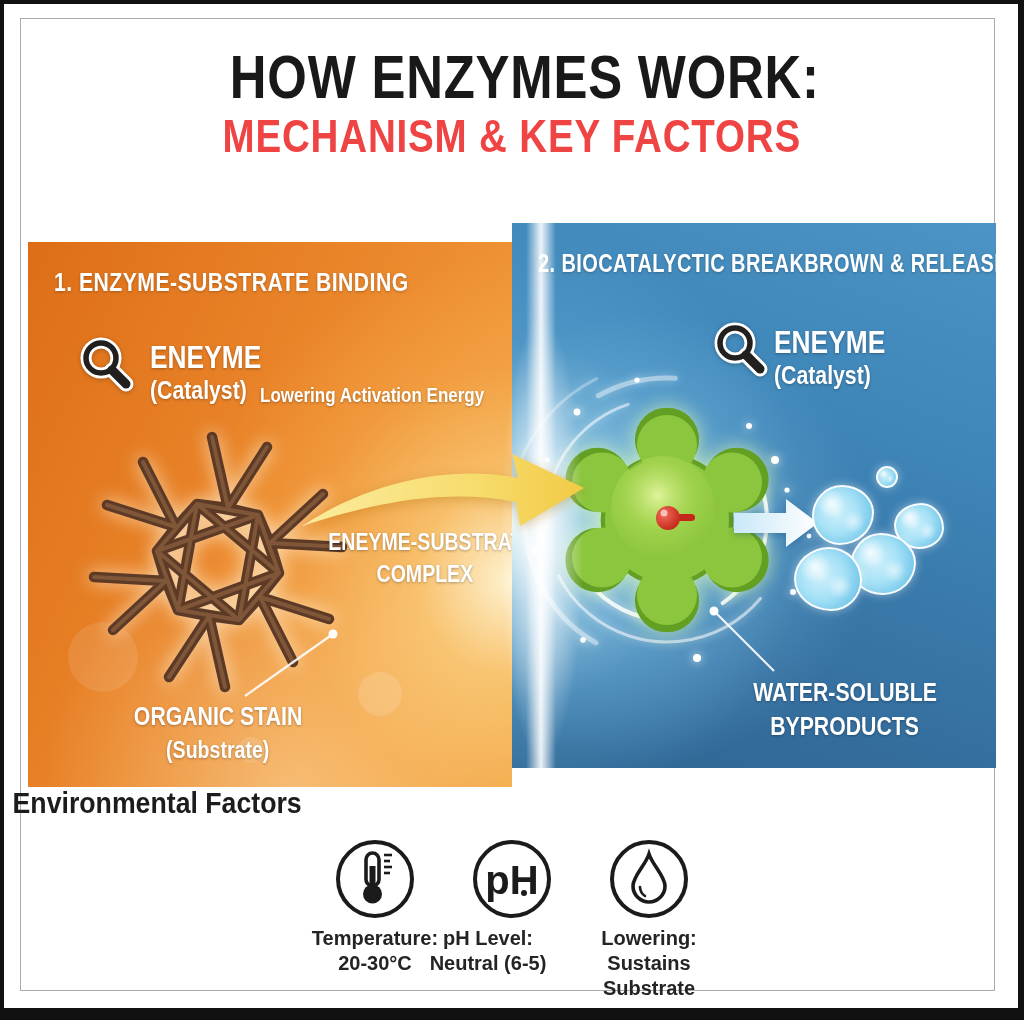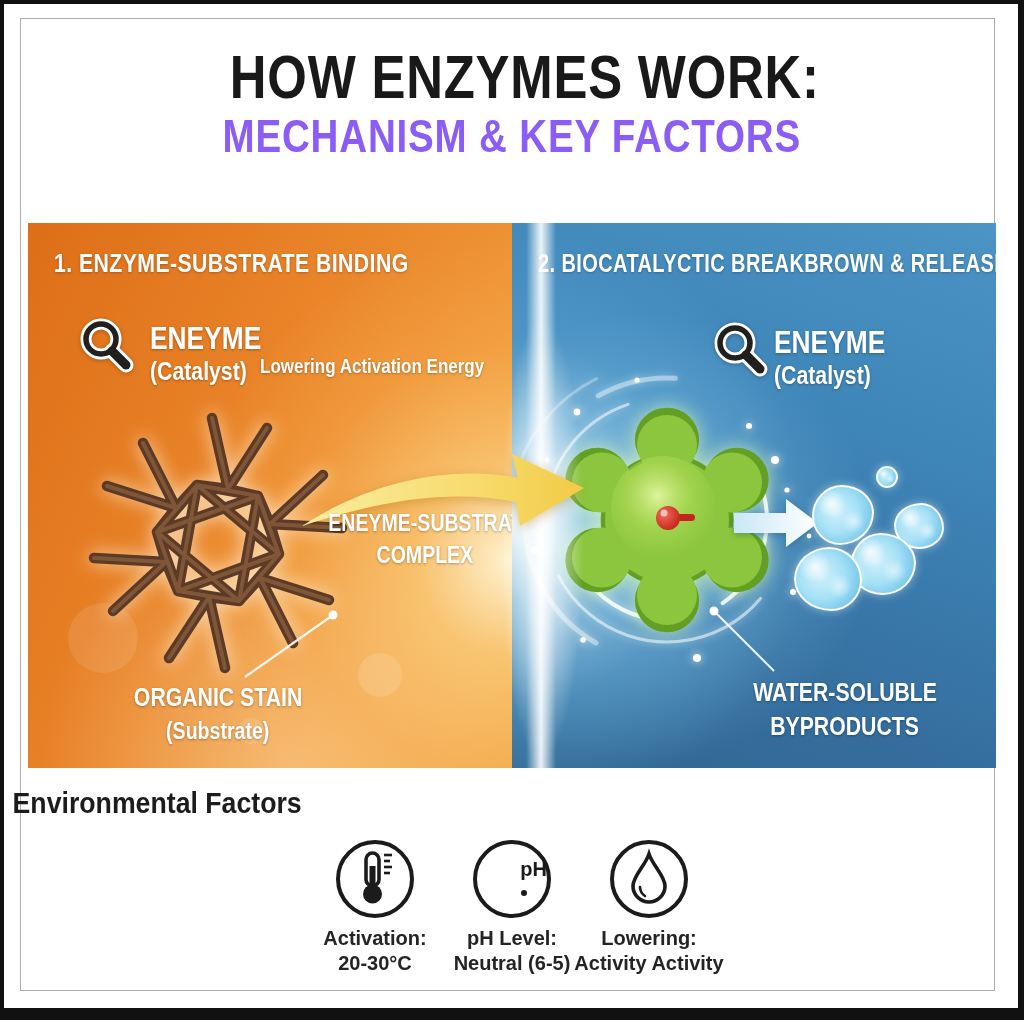--- a/index.html
+++ b/index.html
@@ -4,29 +4,29 @@
 <style>
   html,body{margin:0;padding:0;background:#e8e8e8;}
   .page{position:relative;width:1024px;height:1020px;background:#111;font-family:"Liberation Sans",sans-serif;overflow:hidden;}
   .paper{position:absolute;left:4px;top:4px;right:6px;bottom:12px;background:#fff;}
   .abs{position:absolute;}
   .inner-frame{position:absolute;left:20px;top:18px;width:973px;height:971px;border:1px solid #ababab;background:#fff;}
   
   .cx{display:inline-block;transform:scaleX(.82);transform-origin:center;white-space:nowrap;}
   .cxl{display:inline-block;transform:scaleX(.85);transform-origin:left center;white-space:nowrap;}
   .title1{left:0;top:46px;width:100%;text-align:center;font-size:62px;font-weight:800;color:#191919;letter-spacing:1px;line-height:1;padding-left:13px;}
-  .title2{left:0;top:112px;width:100%;text-align:center;font-size:47px;font-weight:700;color:#8b5cf6;letter-spacing:1px;line-height:1;}
+  .title2{left:0;top:112px;width:100%;text-align:center;font-size:47px;font-weight:700;color:#ef4444;letter-spacing:1px;line-height:1;}
   
   .panels{position:absolute;left:28px;top:223px;width:968px;height:545px;display:flex;}
   .panel{position:relative;width:50%;height:100%;overflow:hidden;}
   .panel-left{
     background:
       radial-gradient(circle at 100% 62%, rgba(255,247,216,.95) 0%, rgba(255,224,148,.55) 16%, rgba(252,186,92,.28) 36%, rgba(0,0,0,0) 55%),
       radial-gradient(circle at 55% 100%, rgba(255,235,190,.45), rgba(0,0,0,0) 42%),
-      linear-gradient(115deg,#DD6E17 0%,#EA852A 45%,#F09B3C 80%,#F0A444 100%);}
+      linear-gradient(115deg,#DD6E17 0%,#EA852A 45%,#F09B3C 80%,#F0A444 100%); margin-top: 19px;}
   .panel-right{
     background:
       radial-gradient(circle at 0% 55%, rgba(240,252,255,.95) 0%, rgba(182,231,250,.6) 14%, rgba(110,185,228,.35) 32%, rgba(0,0,0,0) 52%),
       radial-gradient(circle at 28% 58%, rgba(140,205,240,.5), rgba(0,0,0,0) 48%),
       linear-gradient(200deg,#4B94C5 0%,#3E85B8 35%,#356F9F 75%,#2F6592 100%);}
   .panel-head{position:absolute;left:26px;top:26px;font-size:25px;font-weight:700;color:#fff;letter-spacing:.5px;text-shadow:0 1px 3px rgba(0,0,0,.25);}
   .wlabel{color:#fff;font-weight:700;text-shadow:0 1px 3px rgba(0,0,0,.3);}
   .seam-glow{left:456px;top:0;width:116px;height:545px;z-index:3;pointer-events:none;
     background:radial-gradient(ellipse 58px 310px at 50% 58%, rgba(255,255,255,.9), rgba(255,255,255,0) 72%);}
   .seam-core{left:498px;top:0;width:30px;height:545px;z-index:3;pointer-events:none;
@@ -35,21 +35,21 @@
   
   .drop{position:absolute;border:2px solid rgba(255,255,255,.95);box-shadow:0 0 10px rgba(255,255,255,.45);
     background:
       radial-gradient(circle at 30% 30%, rgba(255,255,255,.85) 0%, rgba(255,255,255,0) 26%),
       radial-gradient(circle at 68% 62%, rgba(255,255,255,.55) 0%, rgba(255,255,255,0) 22%),
       radial-gradient(circle at 40% 45%, #CFF0FB 0%, #A5E1F6 45%, #74C6EA 80%, #63B9E2 100%);}
   
   .factors-head{left:0;top:787px;width:100%;text-align:left;font-size:29px;font-weight:700;color:#1c1c1c;}
   .ficon{position:absolute;top:840px;width:78px;height:78px;border:4px solid #1b1b1b;border-radius:50%;background:#fff;box-sizing:border-box;}
   .flabel{position:absolute;top:926px;width:180px;text-align:center;font-size:20px;font-weight:700;color:#242424;line-height:25px;}
-  .ph-text{position:absolute;left:0;top:14px;width:100%;text-align:right;font-size:20px;font-weight:700;color:#1b1b1b;letter-spacing:0;}
+  .ph-text{position:absolute;left:0;top:14px;width:100%;text-align:center;font-size:40px;font-weight:700;color:#1b1b1b;letter-spacing:0;}
   .ph-dot{position:absolute;left:44px;top:46px;width:6px;height:6px;border-radius:50%;background:#1b1b1b;}
   .glow-rings{filter:drop-shadow(0 0 5px rgba(255,255,255,.85));}
   .enzyme-glow{filter:drop-shadow(0 0 10px rgba(230,255,180,.75));}
   .mol-glow{filter:drop-shadow(0 0 9px rgba(255,240,210,.8));}
   .icon-mag{filter:drop-shadow(0 1px 2px rgba(0,0,0,.25));}
 </style>
 </head>
 <body>
 
 <div class="page">
@@ -69,21 +69,21 @@
       <div class="panel-head"><span class="cxl">1. ENZYME-SUBSTRATE BINDING</span></div>
 
       <svg class="abs icon-mag" style="left:46px;top:92px;" width="66" height="66" viewBox="0 0 66 66">
         <circle cx="27" cy="24" r="15" fill="none" stroke="#ffffff" stroke-width="11"></circle>
         <line x1="38" y1="36" x2="52" y2="50" stroke="#ffffff" stroke-width="15" stroke-linecap="round"></line>
         <circle cx="27" cy="24" r="15" fill="none" stroke="#22201e" stroke-width="5.5"></circle>
         <line x1="38" y1="36" x2="52" y2="50" stroke="#22201e" stroke-width="9" stroke-linecap="round"></line>
       </svg>
       <div class="abs wlabel" style="left:122px;top:98px;font-size:31px;"><span class="cxl">ENEYME</span></div>
       <div class="abs wlabel" style="left:122px;top:134px;font-size:25px;"><span class="cxl">(Catalyst)</span></div>
-      <div class="abs wlabel" style="left:232px;top:132px;font-size:20px;"><span class="cxl">Lowering Activation Energy</span></div>
+      <div class="abs wlabel" style="left:232px;top:142px;font-size:20px;"><span class="cxl">Lowering Activation Energy</span></div>
 
       <svg class="abs mol-glow" style="left:50px;top:170px;" width="280" height="290" viewBox="0 0 280 290">
         <path d="M119,92L180,103L201,161L161,208L100,198L79,139Z
                  M119,92L201,161L100,198Z M180,103L161,208L79,139Z
                  M98,115L119,92 M98,115L79,139 M98,115L29,93 M98,115L65,50
                  M150,96L119,92 M150,96L180,103 M150,96L134,25 M150,96L189,35
                  M192,131L180,103 M192,131L201,161 M192,131L245,82 M192,131L264,135
                  M182,185L201,161 M182,185L161,208 M182,185L251,207 M182,185L215,250
                  M131,204L161,208 M131,204L100,198 M131,204L147,275 M131,204L91,265
                  M88,169L100,198 M88,169L79,139 M88,169L35,218 M88,169L16,165" fill="none" stroke="#5C3A26" stroke-width="10.5" stroke-linecap="round" stroke-linejoin="round"></path>
@@ -247,24 +247,24 @@
   </div>
 
   <div class="ficon" style="left:610px;">
     <svg width="70" height="70" viewBox="0 0 70 70" style="position:absolute;left:0;top:0;">
       <path d="M35,10 C31,22 19,32 19,42 a16,16 0 0 0 32,0 C51,32 39,22 35,10 Z" fill="none" stroke="#1b1b1b" stroke-width="3.6"></path>
       <path d="M26,43 a10,11 0 0 0 5,9" fill="none" stroke="#1b1b1b" stroke-width="2.6" stroke-linecap="round"></path>
     </svg>
   </div>
 
   <div class="flabel" style="left:285px;">
-    <span>Activation:</span><br>
+    <span>Temperature:</span><br>
     <span>20-30°C</span>
   </div>
-  <div class="flabel" style="left:422px;">
+  <div class="flabel" style="left:398px;">
     <span>pH Level:</span><br>
     <span>Neutral (6-5)</span>
   </div>
   <div class="flabel" style="left:559px;">
     <span>Lowering:</span><br>
-    <span>Activity Activity</span>
+    <span>Sustains Substrate</span>
   </div>
 </div>
 
 </body></html>

